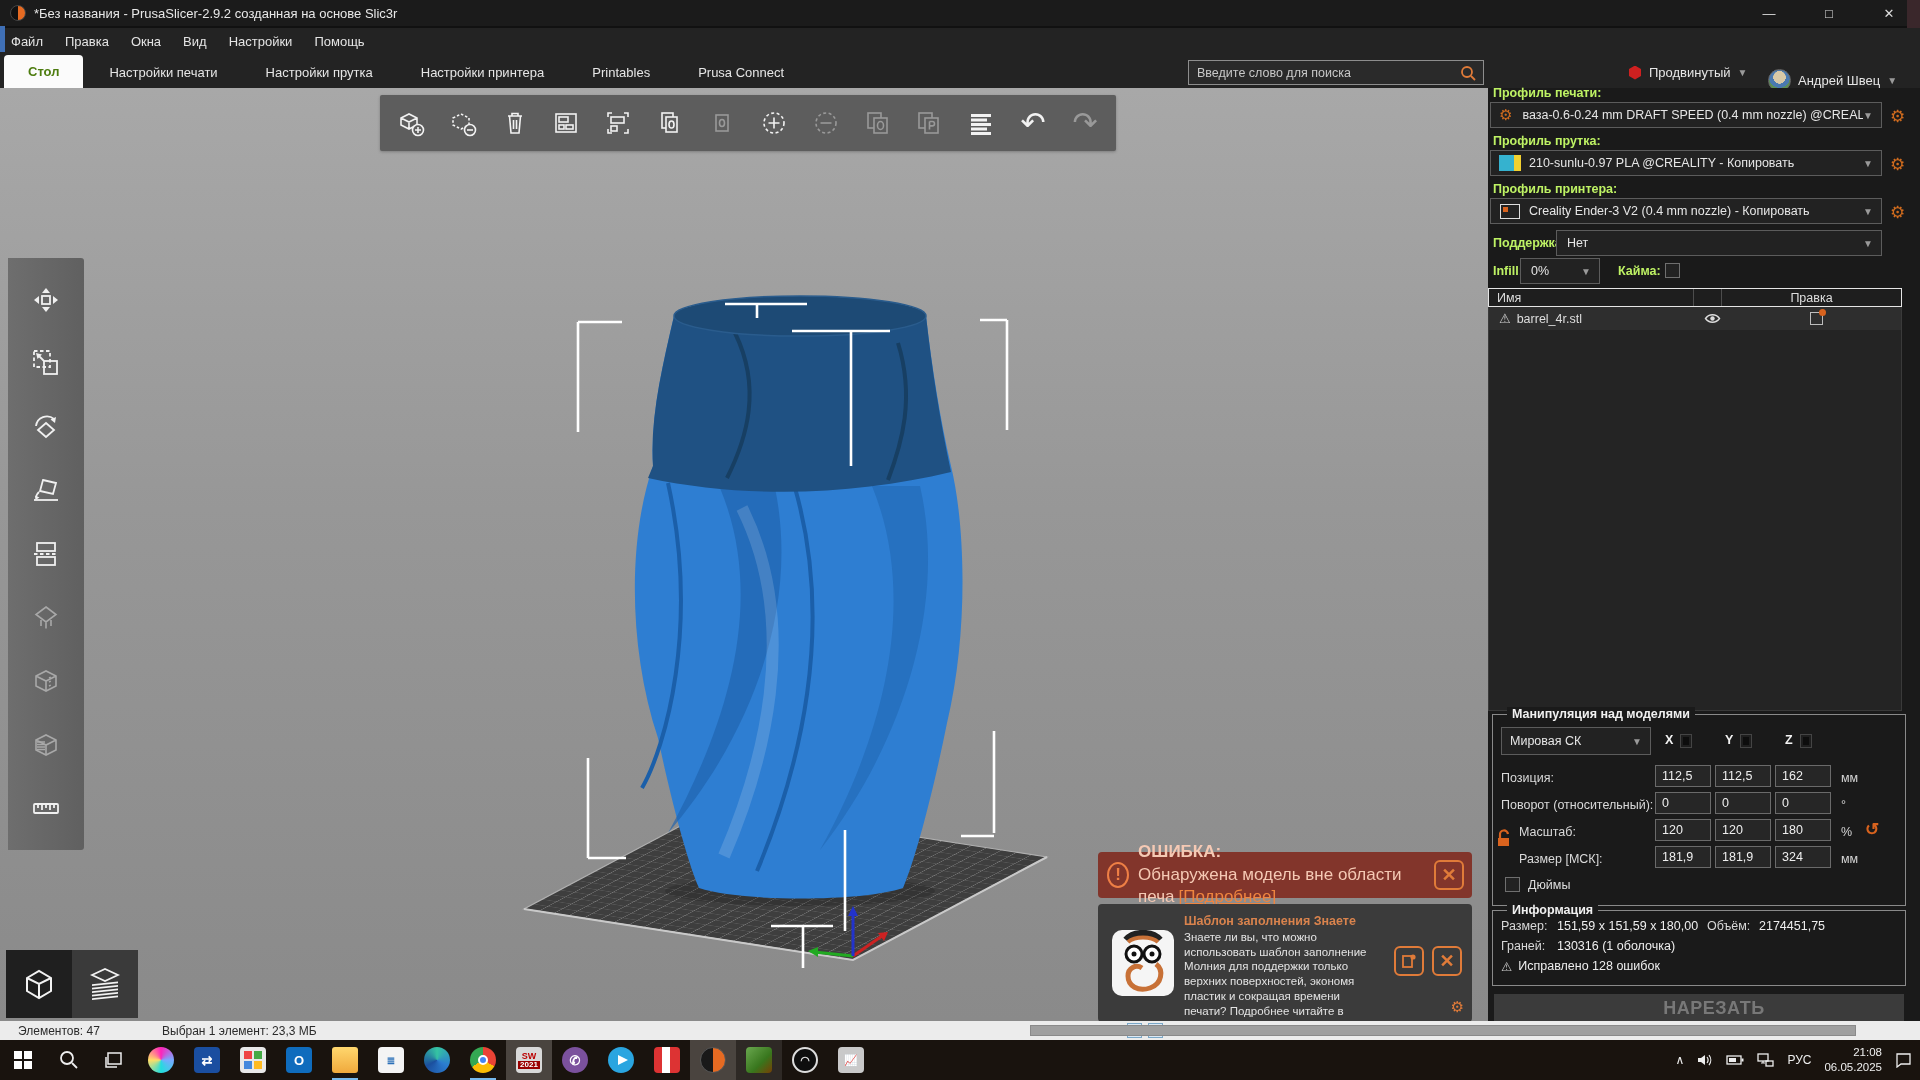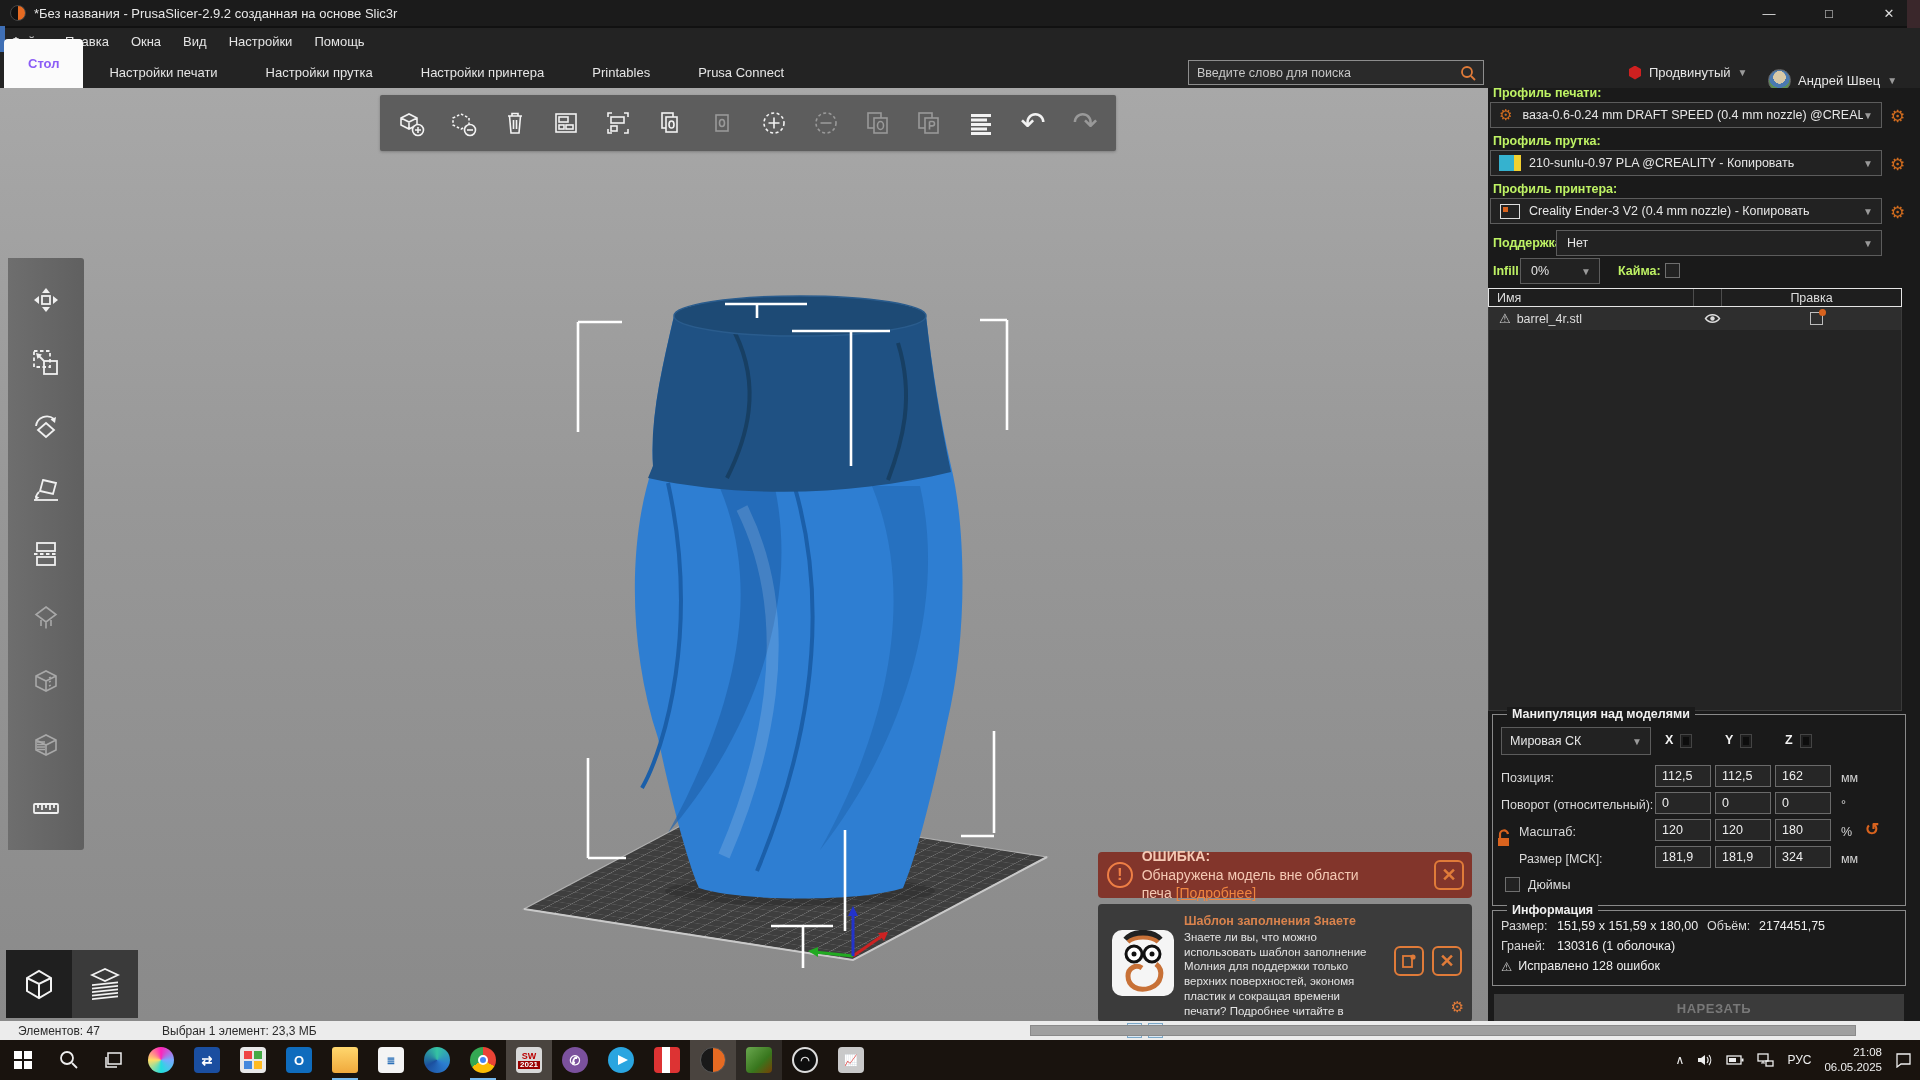--- a/index.html
+++ b/index.html
@@ -15,21 +15,21 @@
   .wbtn{width:26px;text-align:center;cursor:default;}
   #edge-sliver-top{right:0;top:0;width:13px;height:52px;background:#3a272b;}
   #edge-sliver-left{left:0;top:26px;width:5px;height:145px;background:#3f6fb5;}
   
   #menubar{left:0;top:28px;width:1920px;height:26px;background:#232323;color:#e4e4e4;
     display:flex;align-items:center;font-size:13px;}
   .menu-item{padding:0 11px;height:100%;display:flex;align-items:center;}
   
   #tabbar{left:0;top:52px;width:1920px;height:36px;background:#232323;display:flex;align-items:flex-end;}
   .tab{color:#e6e6e6;font-size:13px;padding:8px 22px;margin-left:4px;}
-  .tab.active{background:#fbfbfb;color:#8b5cf6;border-radius:4px 4px 0 0;font-weight:bold;padding:17px 24px;}
+  .tab.active{background:#fbfbfb;color:#4d7c0f;border-radius:4px 4px 0 0;font-weight:bold;padding:9px 24px;}
   #searchbox{left:1188px;top:60px;width:296px;height:25px;background:#2a2a2a;border:1px solid #8d8d8d;
     display:flex;align-items:center;}
   #searchbox input{flex:1;background:transparent;border:0;outline:0;color:#ddd;font-size:12.5px;padding:0 8px;}
   #searchbox input::placeholder{color:#c9c9c9;}
   #mode-sel{left:1628px;top:60px;height:25px;display:flex;align-items:center;gap:7px;color:#e6e6e6;font-size:13px;}
   .hexagon{width:14px;height:14px;background:#cf2020;
     clip-path:polygon(50% 0,93% 25%,93% 75%,50% 100%,7% 75%,7% 25%);}
   .chev{color:#9a9a9a;font-size:10px;}
   #user-sel{left:1768px;top:66px;height:28px;display:flex;align-items:center;gap:7px;color:#e6e6e6;font-size:13px;}
   #avatar{width:23px;height:23px;border-radius:50%;background:
@@ -51,21 +51,21 @@
   .licon{width:44px;height:44px;display:flex;align-items:center;justify-content:center;}
   
   #viewtoggle{left:6px;top:862px;display:flex;}
   .vbtn{width:66px;height:68px;display:flex;align-items:center;justify-content:center;background:#3a3a3a;}
   .vbtn.active{background:#1f1f1f;}
   
   #err-note{left:1098px;top:764px;width:374px;height:46px;background:#82352b;border-radius:4px;
     display:flex;align-items:center;color:#f2a581;}
   #err-icon{width:26px;height:26px;border-radius:50%;border:2.5px solid #ee7f45;color:#ee7f45;
     font-weight:bold;font-size:17px;display:flex;align-items:center;justify-content:center;margin:0 9px;}
-  #err-texts{font-size:14px;line-height:1.35;color:#f5c9b4;}
+  #err-texts{font-size:17px;line-height:1.35;color:#f5c9b4;}
   #err-title{font-weight:bold;color:#f5c9b4;}
   #err-link{color:#ef8540;text-decoration:underline;margin-left:4px;}
   .xbtn{width:30px;height:30px;border:2px solid #e07b39;border-radius:6px;color:#e07b39;
     font-size:18px;font-weight:bold;display:flex;align-items:center;justify-content:center;}
   #err-note .xbtn{position:absolute;right:8px;top:8px;}
   #hint-note{left:1098px;top:816px;width:374px;height:118px;background:#3b3b3b;border-radius:4px;color:#e8e8e8;}
   #hint-title{position:absolute;left:86px;top:10px;color:#d9834d;font-size:12.5px;font-weight:bold;}
   #hint-text{position:absolute;left:86px;top:26px;width:200px;font-size:11.5px;line-height:1.28;color:#e3e3e3;}
   #clippy{position:absolute;left:14px;top:26px;width:62px;height:66px;background:#f5f5f5;border-radius:10px;overflow:hidden;}
   #hint-btns{position:absolute;right:10px;top:42px;display:flex;gap:8px;}
@@ -121,21 +121,21 @@
   .munit{position:absolute;left:348px;color:#d5d5d5;}
   #lockic{position:absolute;left:2px;top:114px;}
   #resetic{position:absolute;left:372px;top:104px;color:#d9631e;font-size:17px;font-weight:bold;}
   #inches{position:absolute;left:12px;top:162px;display:flex;align-items:center;gap:8px;}
   
   #infog{left:4px;top:822px;width:414px;height:76px;}
   #infog .r{position:absolute;left:8px;display:flex;}
   #infog .k{color:#d8d8d8;width:56px;}
   #infog .v{color:#eee;}
   #slicebtn{position:absolute;left:6px;top:906px;width:410px;height:28px;background:#3b3b3b;border:0;
-    color:#787878;font-weight:bold;font-size:13px;letter-spacing:.5px;font-family:"Liberation Sans",sans-serif;padding-left:36px;}
+    color:#787878;font-weight:bold;font-size:18px;letter-spacing:.5px;font-family:"Liberation Sans",sans-serif;padding-left:36px;}
   
   #statusbar{left:0;top:1021px;width:1920px;height:19px;background:#ececec;color:#2b2b2b;
     font-size:12px;display:flex;align-items:center;}
   #statusbar .s1{margin-left:18px;width:130px;}
   #statusbar .s2{margin-left:14px;}
   .sbic{width:15px;height:15px;border:1px solid #7aa7c7;background:#dce9f5;margin-left:6px;}
   #sbtrack{position:absolute;left:1030px;top:4px;width:826px;height:11px;background:#9f9f9f;border:1px solid #8a8a8a;}
   
   #taskbar{left:0;top:1040px;width:1920px;height:40px;background:#19130e;display:flex;align-items:center;}
   .tbslot{width:46px;height:40px;display:flex;align-items:center;justify-content:center;position:relative;flex:0 0 auto;}

